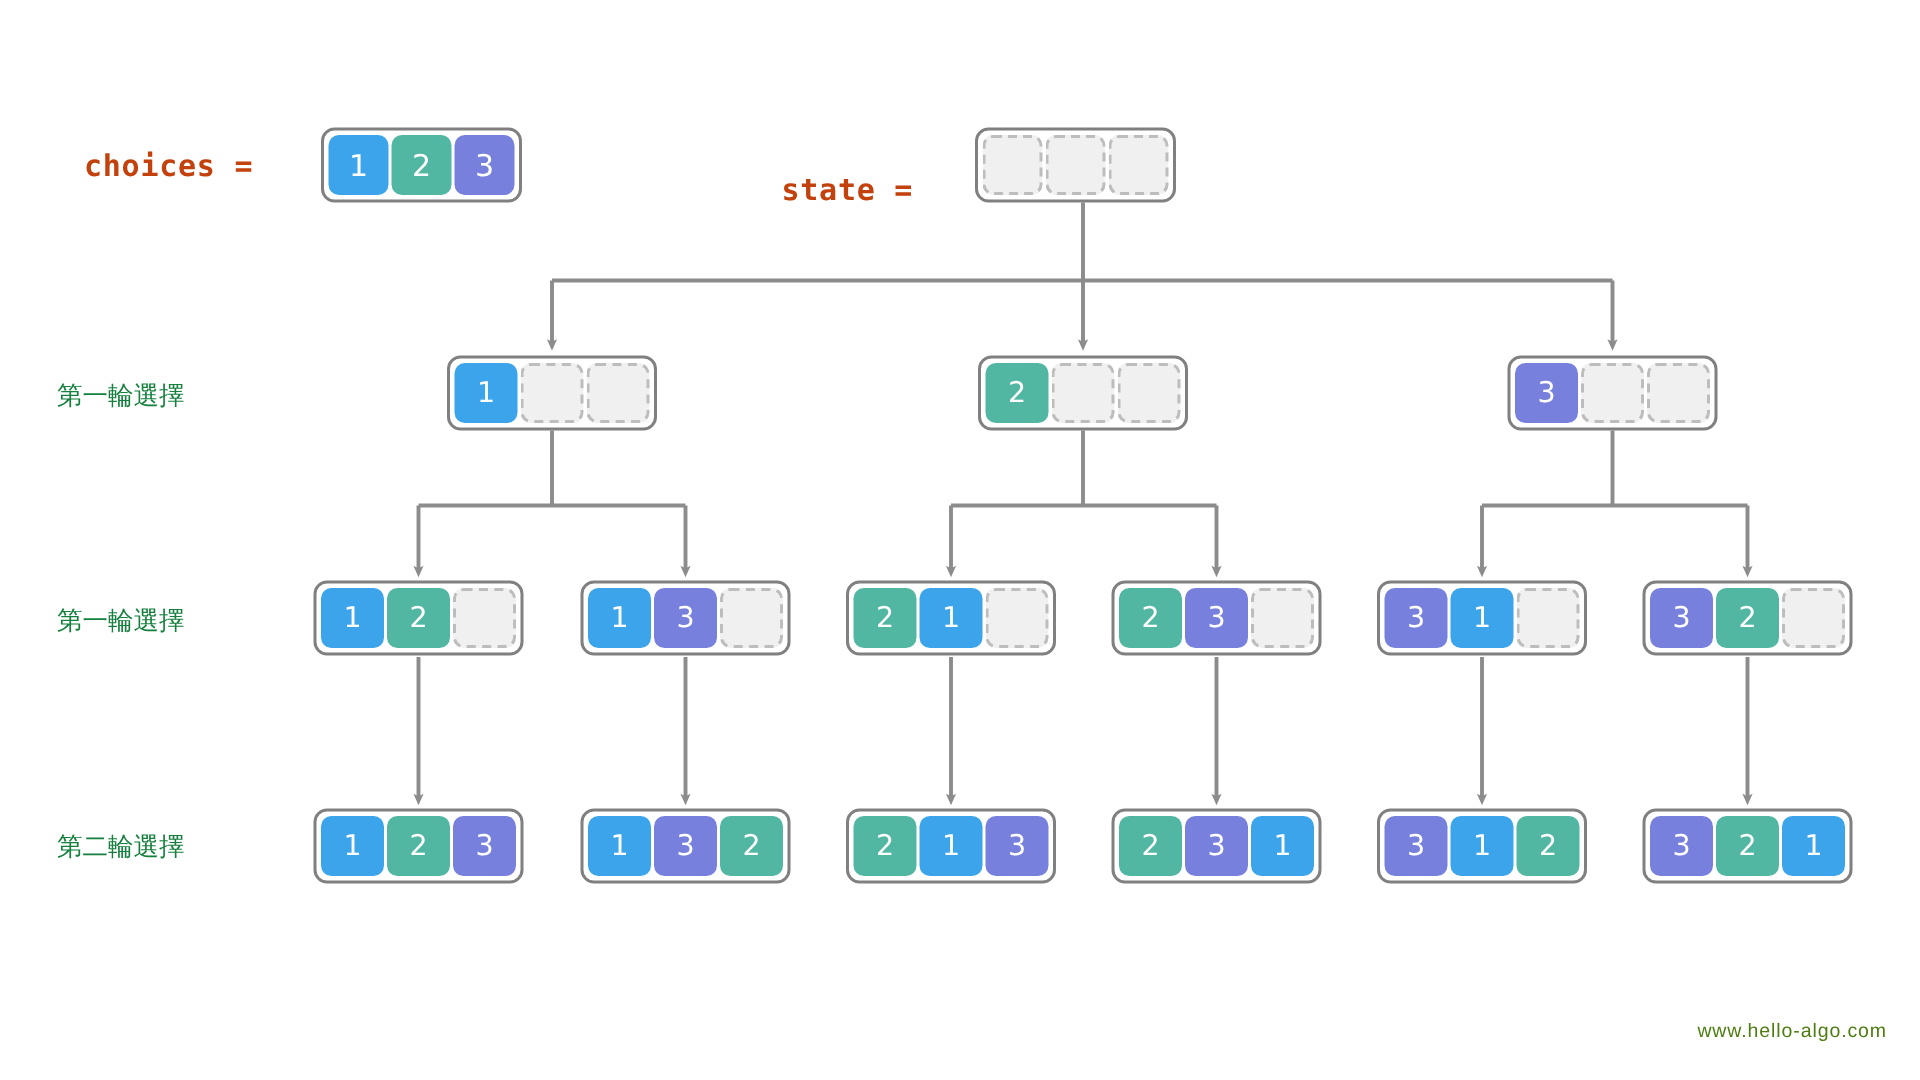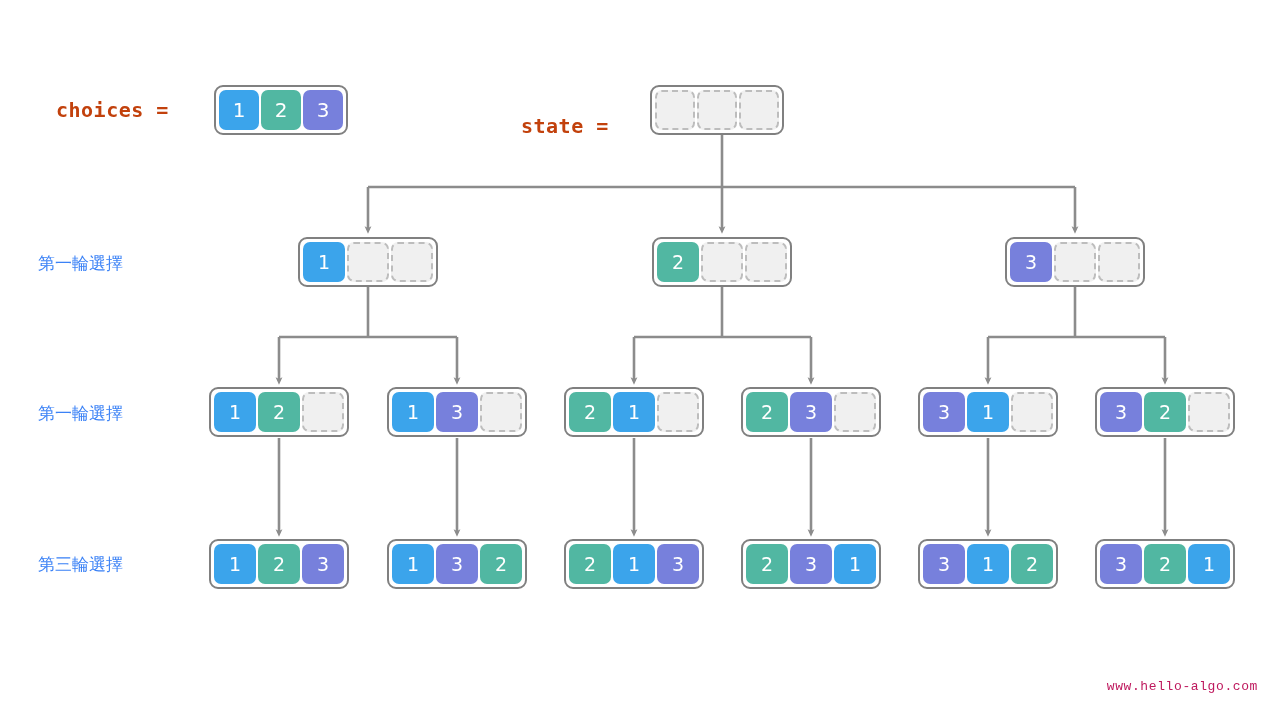--- a/index.html
+++ b/index.html
@@ -40,21 +40,21 @@
     color: #c2410c;
     letter-spacing: 0.5px;
     white-space: nowrap;
   }
 
   
   .row-label {
     position: absolute;
     font-family: "DejaVu Sans", "Liberation Sans", sans-serif;
     font-size: 17px;
-    color: #3b82f6;
+    color: #15803d;
     white-space: nowrap;
   }
 
   
   .array {
     position: absolute;
     box-sizing: border-box;
     display: flex;
     align-items: center;
     border: 2.5px solid #808080;
@@ -83,23 +83,23 @@
   }
 
   
   .sz-lg .cell { width: 40px; height: 40px; font-size: 20px; }
   .sz-md .cell { width: 42px; height: 40px; font-size: 19px; }
 
   .watermark {
     position: absolute;
     right: 22px;
     bottom: 26px;
-    font-family: Liberation Mono, monospace;
+    font-family: Liberation Sans, sans-serif;
     font-size: 13px;
-    color: #be185d;
+    color: #4d7c0f;
     letter-spacing: 0.6px;
   }
 </style>
 </head>
 <body>
 
 <div id="canvas">
 
   <svg id="connectors" viewBox="0 0 1280 720" xmlns="http://www.w3.org/2000/svg">
     <defs>
@@ -150,21 +150,21 @@
   <div class="mono-label" style="left:521px; top:98px;margin-top:16px;">state  =</div>
 
   <div class="array sz-lg" id="state-array" style="left:650px; top:85px;">
       <div class="cell empty"></div>
       <div class="cell empty"></div>
       <div class="cell empty"></div>
     </div>
 
   <div class="row-label" style="left:38px; top:252px;">第一輪選擇</div>
   <div class="row-label" style="left:38px; top:402px;">第一輪選擇</div>
-  <div class="row-label" style="left:38px; top:553px;">第三輪選擇</div>
+  <div class="row-label" style="left:38px; top:553px;">第二輪選擇</div>
 
   <div id="nodes">
       <div class="array sz-md" style="left: 298px; top: 237px;">
         <div class="cell" style="background: rgb(59, 164, 235);">1</div>
         <div class="cell empty"></div>
         <div class="cell empty"></div>
       </div>
       <div class="array sz-md" style="left: 652px; top: 237px;">
         <div class="cell" style="background: rgb(81, 183, 162);">2</div>
         <div class="cell empty"></div>

